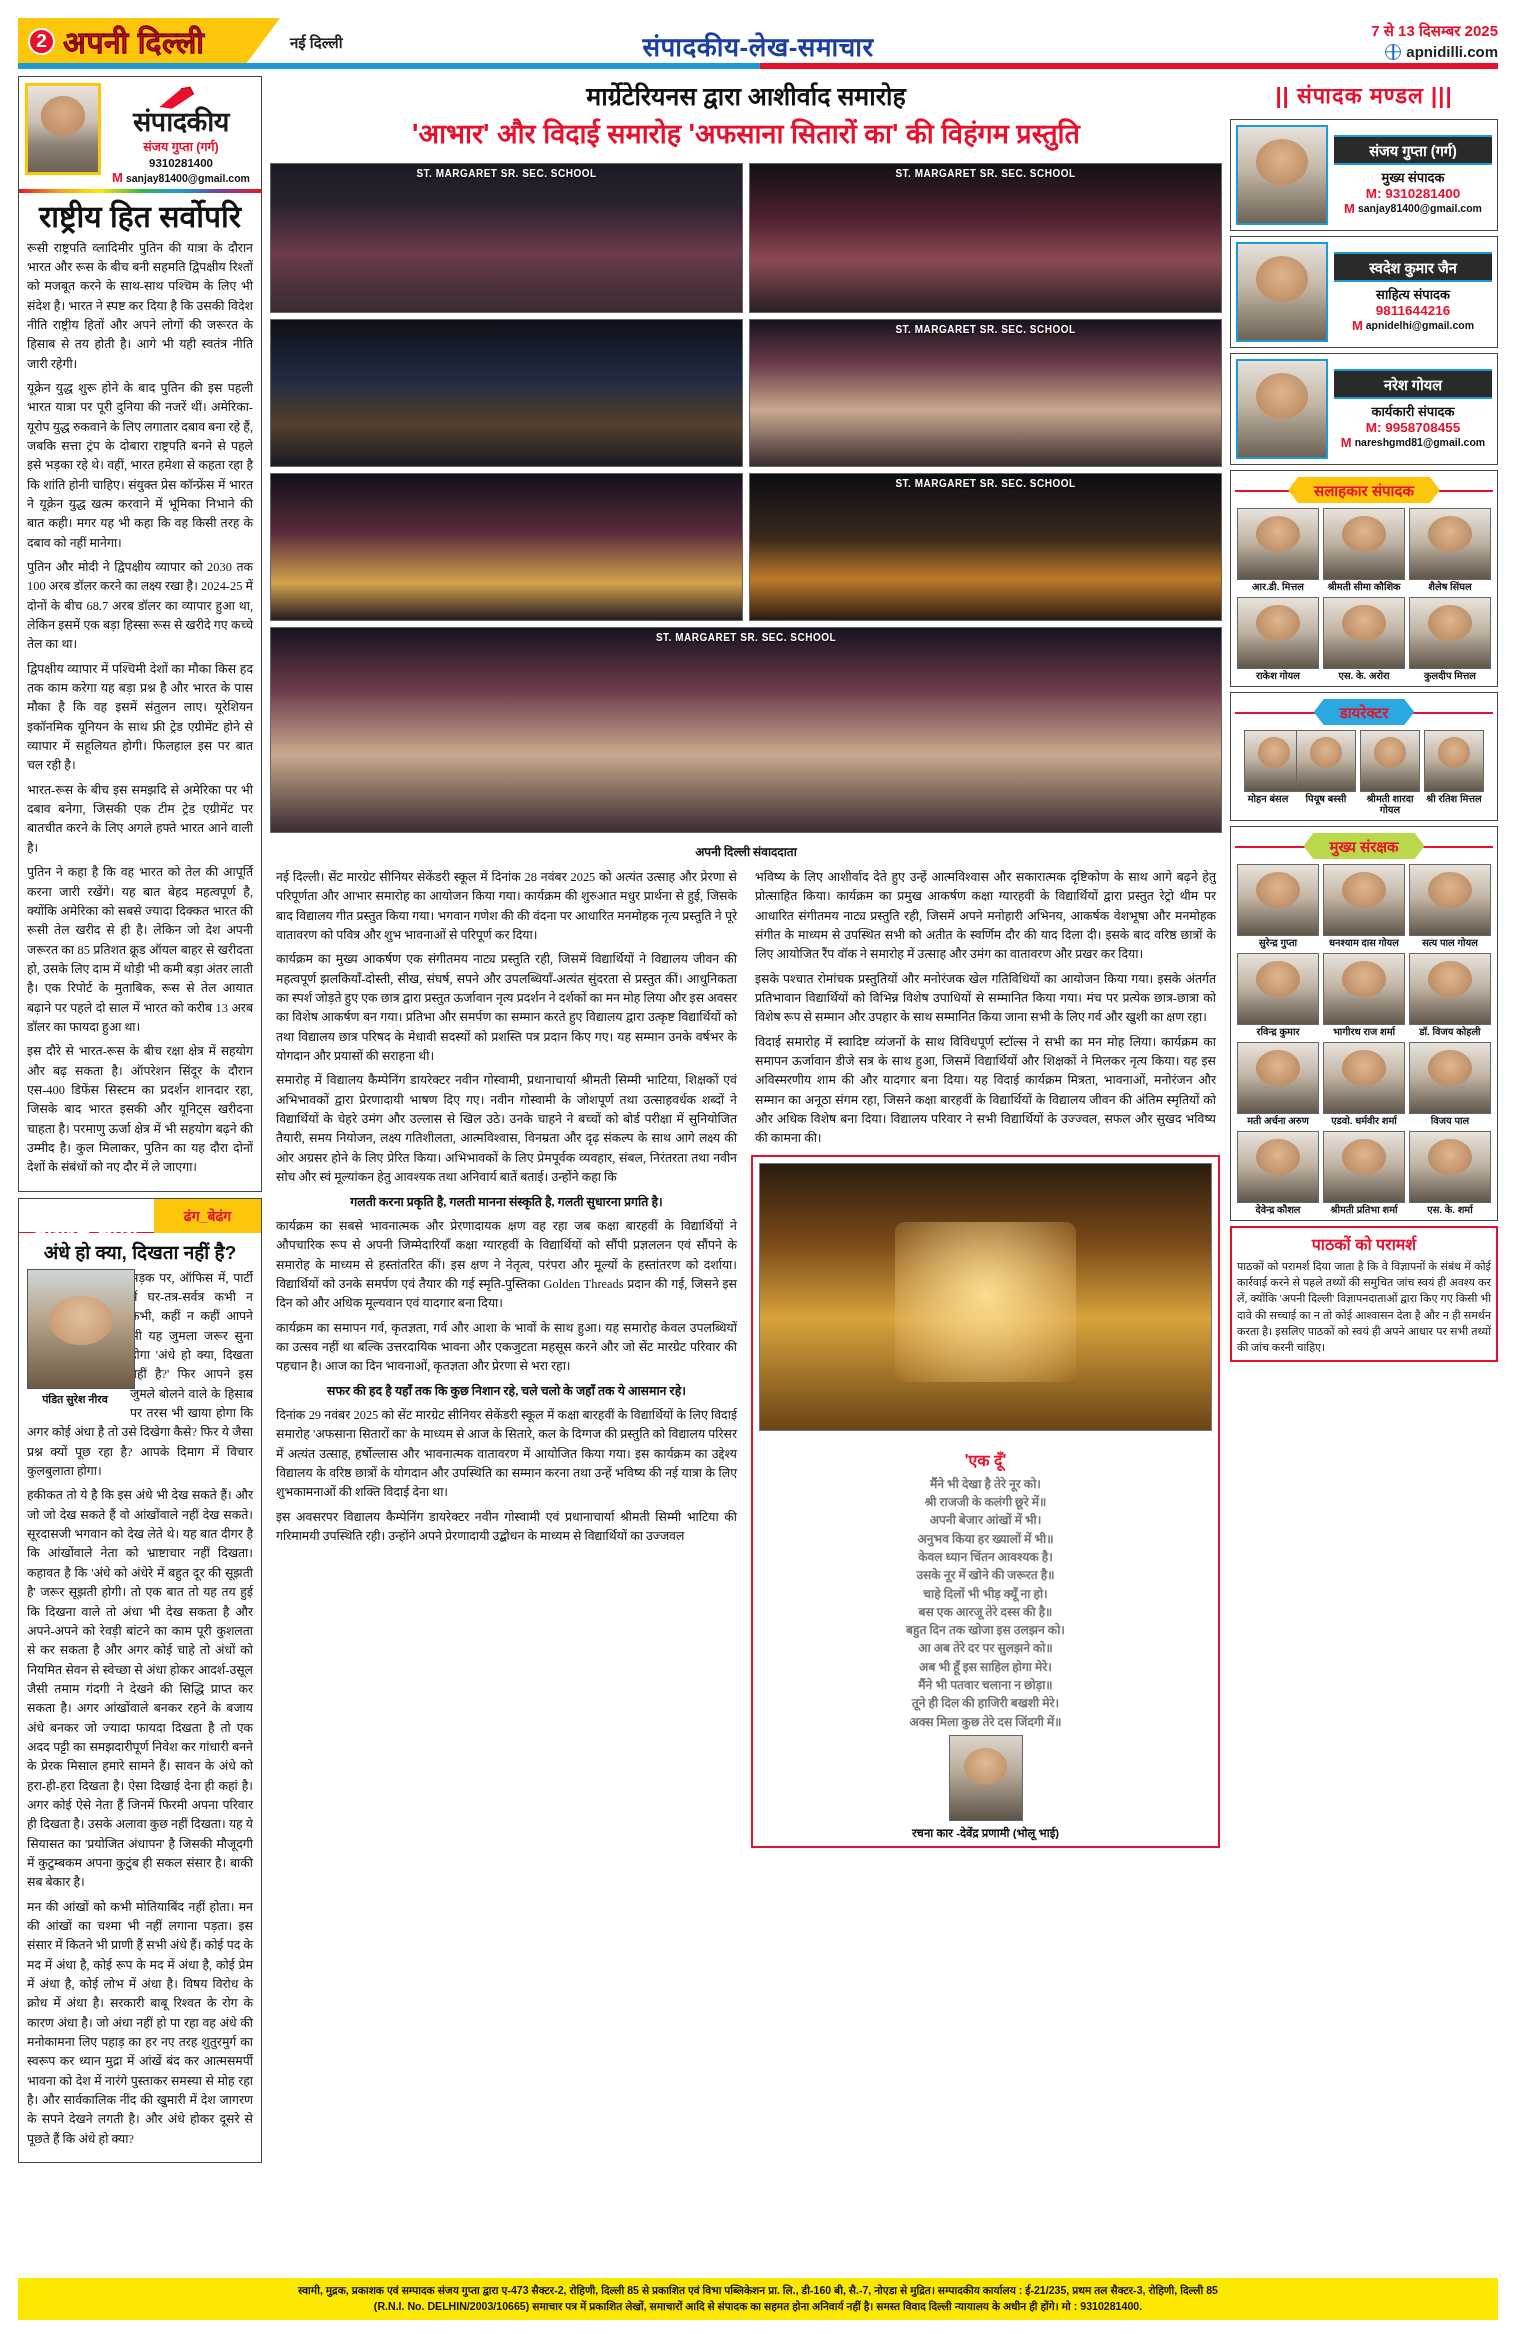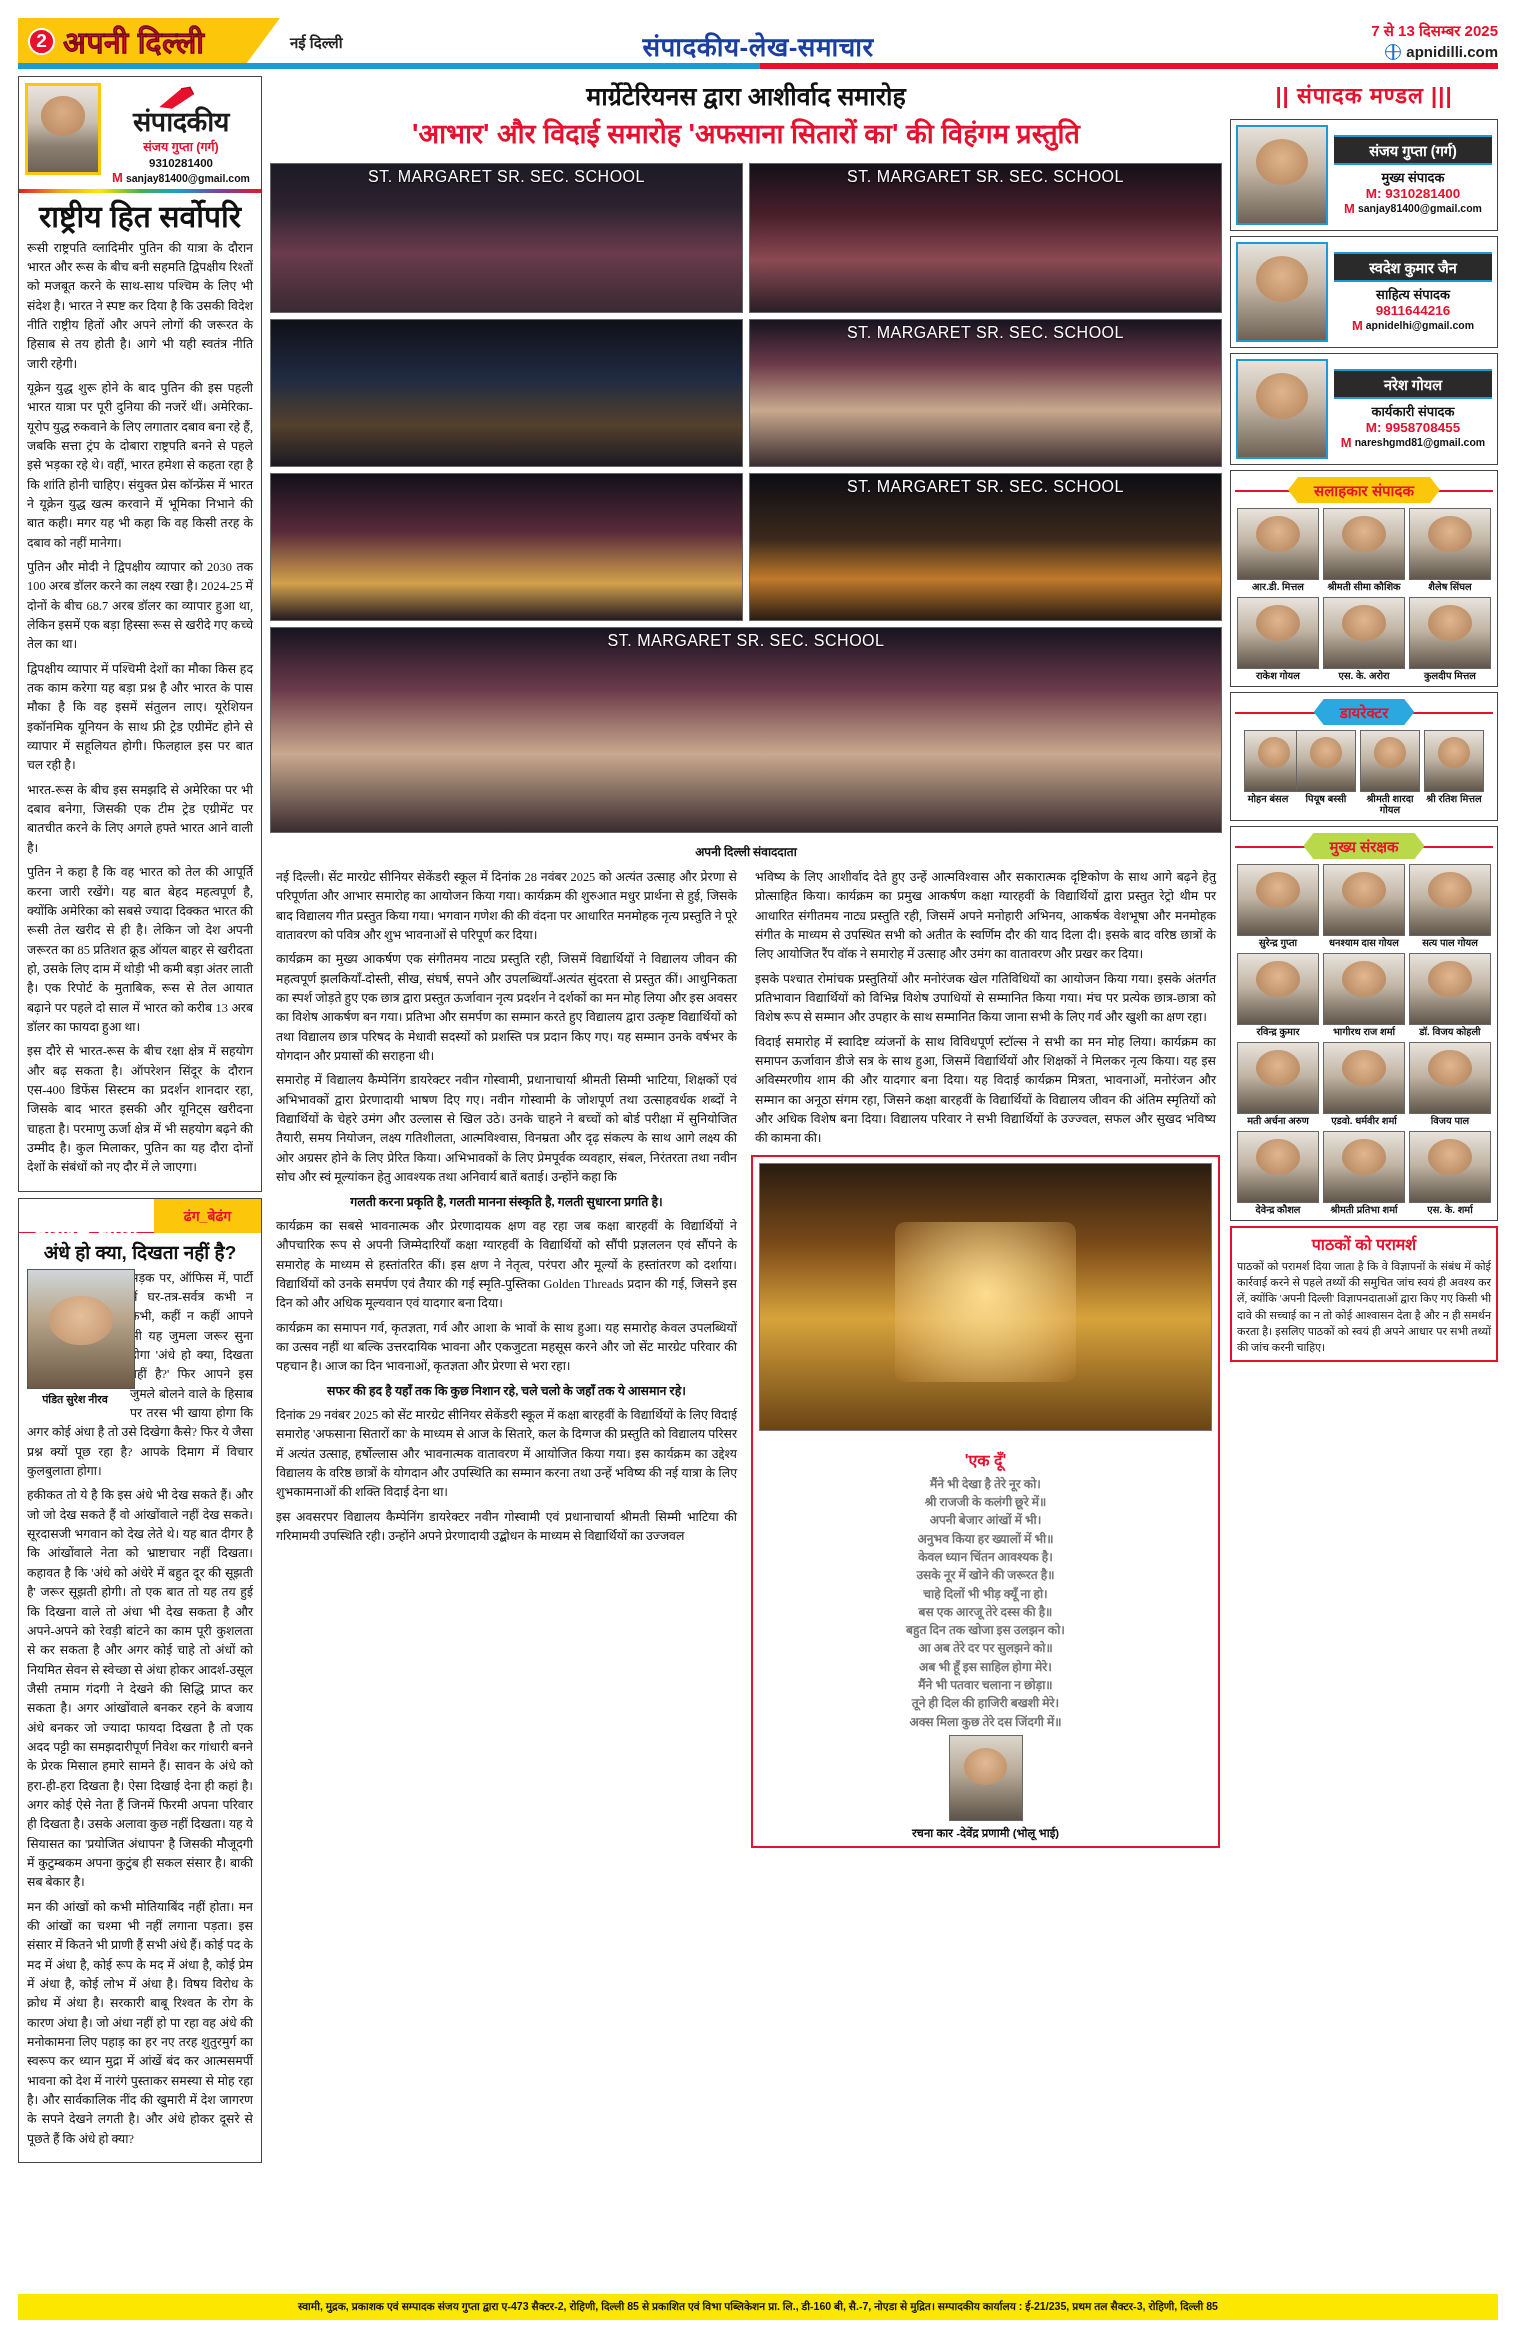--- a/index.html
+++ b/index.html
@@ -88,21 +88,21 @@
 
   
   .ctr-head1 { font-size:25px; font-weight:bold; text-align:center; color:#111; padding:2px 0 0;}
   .ctr-head2 { font-size:27px; font-weight:bold; text-align:center; color:#E8112D; padding:2px 0 6px;}
 
   .photo-grid { display:flex; gap:6px; }
   .pg-col { display:flex; flex-direction:column; gap:6px; }
   .ph { border:1px solid #666; position:relative; overflow:hidden; }
   .ph .banner {
     position:absolute; top:4px; left:0; right:0; text-align:center; color:#fff;
-    font-size:16px; font-weight:normal; letter-spacing:.5px; text-shadow:0 1px 2px #000; z-index:3;
+    font-size:10px; font-weight:bold; letter-spacing:.5px; text-shadow:0 1px 2px #000; z-index:3;
   }
   .stage-a { background:linear-gradient(180deg,#1b1b24 0%,#2b2230 28%,#6a3b4b 60%,#3a2a33 100%); }
   .stage-b { background:linear-gradient(180deg,#141018 0%,#4a1f2c 35%,#8c4a52 65%,#2a1f26 100%); }
   .stage-c { background:linear-gradient(180deg,#101018 0%,#1f2b42 40%,#54402c 72%,#1a1a22 100%); }
   .stage-d { background:linear-gradient(180deg,#0d0d14 0%,#3c2a1c 45%,#c07a2a 72%,#2a1c12 100%); }
   .stage-e { background:linear-gradient(180deg,#12101a 0%,#5a2b3a 40%,#d2a24b 75%,#241a20 100%); }
   .stage-f { background:linear-gradient(180deg,#171320 0%,#6b3a4a 30%,#c9a98d 62%,#3a2c30 100%); }
   .figs { position:absolute; left:0; right:0; bottom:0; height:52%; display:flex; gap:2px; padding:0 4px; align-items:flex-end; }
   .figs i { flex:1; background:rgba(230,220,210,.75); border-radius:40% 40% 4px 4px / 28% 28% 4px 4px; }
 
@@ -540,13 +540,14 @@
     <div class="advice-box">
       <div class="advice-title">पाठकों को परामर्श</div>
       <div class="advice-text">पाठकों को परामर्श दिया जाता है कि वे विज्ञापनों के संबंध में कोई कार्रवाई करने से पहले तथ्यों की समुचित जांच स्वयं ही अवश्य कर लें, क्योंकि 'अपनी दिल्ली' विज्ञापनदाताओं द्वारा किए गए किसी भी दावे की सच्चाई का न तो कोई आश्वासन देता है और न ही समर्थन करता है। इसलिए पाठकों को स्वयं ही अपने आधार पर सभी तथ्यों की जांच करनी चाहिए।</div>
     </div>
 
   </div>
 </div>
 
 <div class="footer">
   <div>स्वामी, मुद्रक, प्रकाशक एवं सम्पादक संजय गुप्ता द्वारा ए-473 सैक्टर-2, रोहिणी, दिल्ली 85 से प्रकाशित एवं विभा पब्लिकेशन प्रा. लि., डी-160 बी, सै.-7, नोएडा से मुद्रित। सम्पादकीय कार्यालय : ई-21/235, प्रथम तल सैक्टर-3, रोहिणी, दिल्ली 85</div>
+  <div>(R.N.I. No. DELHIN/2003/10665) समाचार पत्र में प्रकाशित लेखों, समाचारों आदि से संपादक का सहमत होना अनिवार्य नहीं है। समस्त विवाद दिल्ली न्यायालय के अधीन ही होंगे। मो : 9310281400.</div>
 </div>
 
 </body></html>

